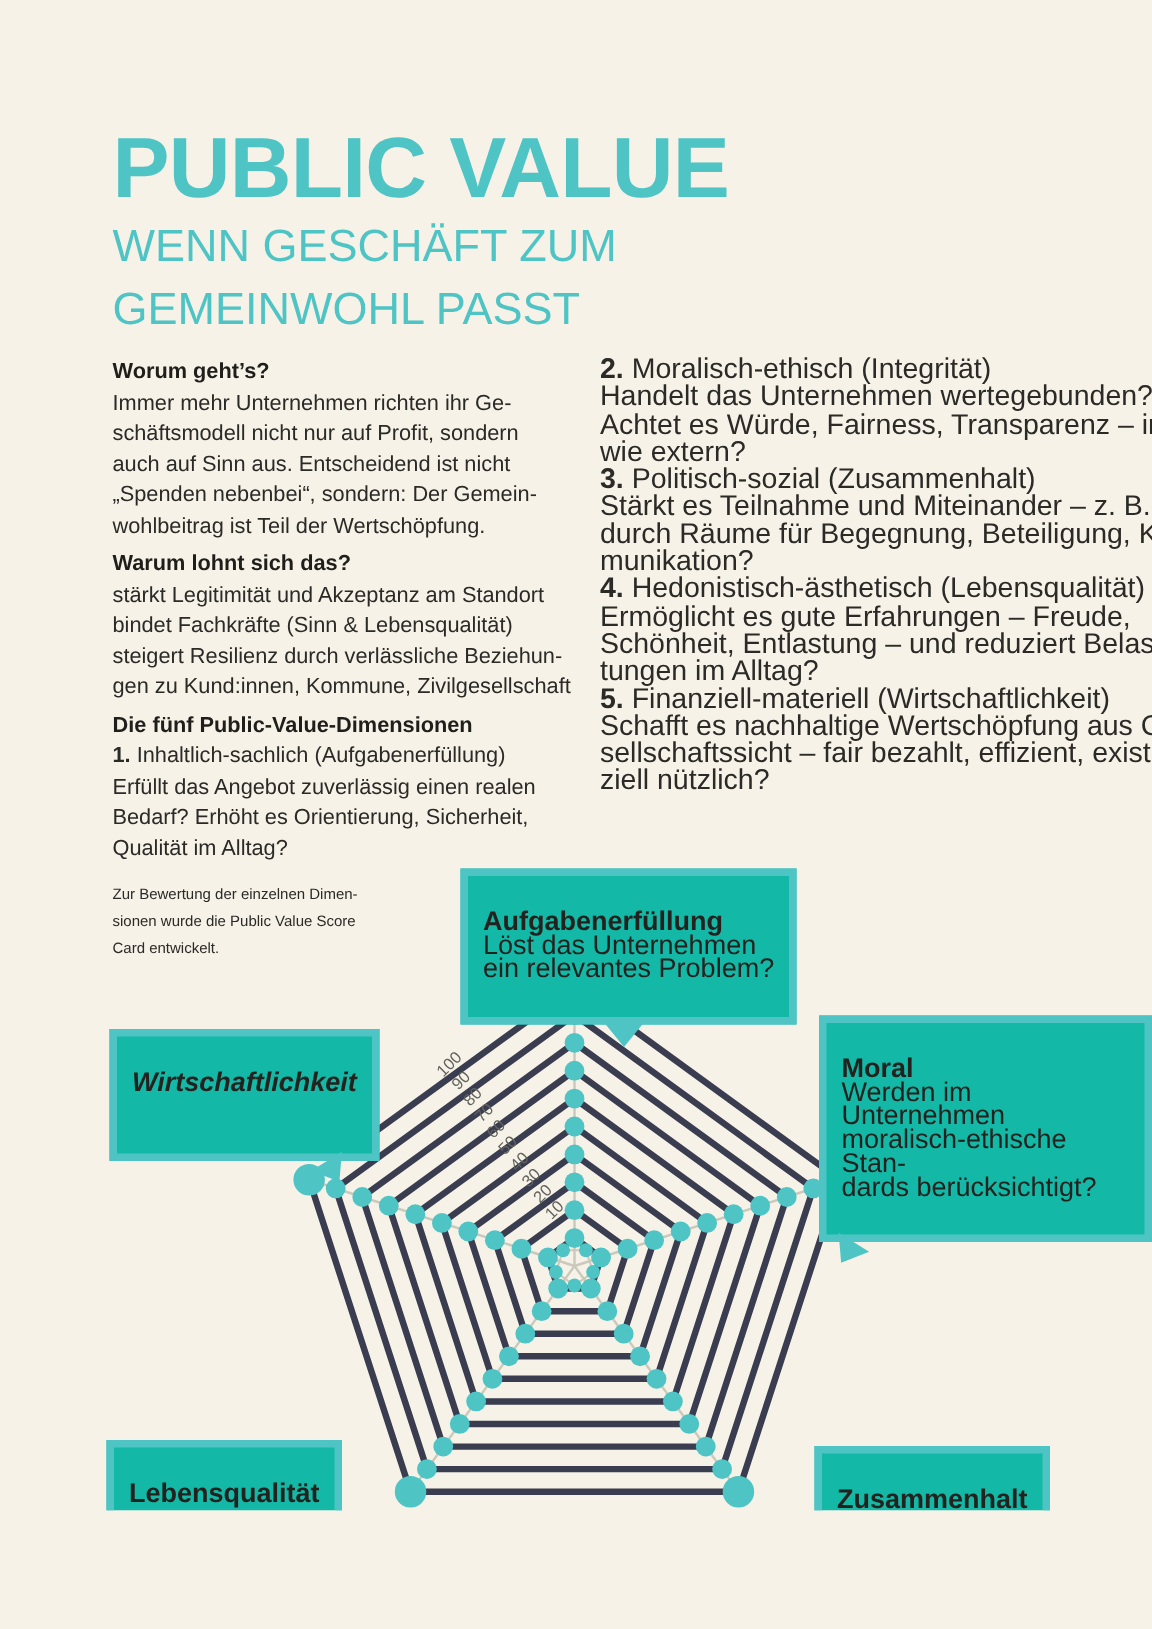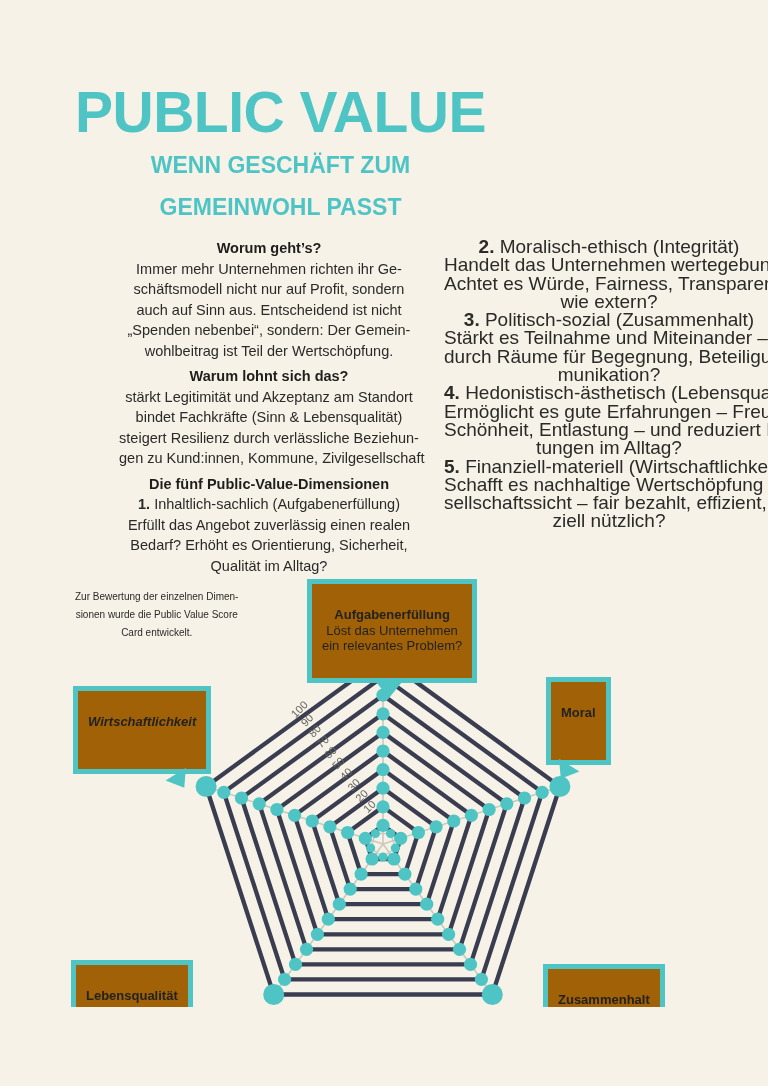--- a/index.html
+++ b/index.html
@@ -1,36 +1,36 @@
 <!DOCTYPE html>
 <html lang="de"><head>
 <meta charset="utf-8">
 <style>
   html,body{margin:0;padding:0;background:#f6f2e8;}
   .page{position:relative;width:768px;height:1007px;background:#f6f2e8;overflow:hidden;
-        font-family:"Liberation Sans",sans-serif;color:#2b2a27;text-align:center;}
+        font-family:"Liberation Sans",sans-serif;color:#2b2a27;}
   
   .masthead{position:absolute;left:75px;top:84px;z-index:2;}
   .masthead h1{margin:0;font-size:57px;line-height:1;font-weight:bold;color:#4ec4c5;letter-spacing:-0.5px;}
-  .masthead h2{margin:3px 0 12px 0;font-size:23px;line-height:42px;font-weight:bold;color:#4ec4c5;white-space:pre-line;}
+  .masthead h2{margin:3px 0 12px 0;font-size:30px;line-height:42px;font-weight:normal;color:#4ec4c5;white-space:pre-line;}
   
   .columns{position:absolute;left:75px;top:238px;display:flex;z-index:2;}
   .col{white-space:pre;}
-  .col-left{width:300px;margin-right:25px;font-size:14.5px;line-height:20.5px;margin-left:44px;}
+  .col-left{width:300px;margin-right:25px;font-size:14.5px;line-height:20.5px;}
   .col-right{width:330px;font-size:19px;line-height:18.3px;}
   .col h3{margin:0;font-size:14.5px;font-weight:bold;color:#1f1e1b;line-height:inherit;}
   .col p{margin:0 0 5px 0;}
   
   .caption{position:absolute;left:75px;top:588px;margin:0;font-size:10px;line-height:17.8px;
            white-space:pre-line;z-index:2;}
   
   #radar{position:absolute;left:0;top:0;z-index:1;font-family:"Liberation Sans",sans-serif;}
   
-  .callout{position:absolute;z-index:3;background:#a16207;border:5px solid #4ec4c5;
-           padding:7px 10px 8px 10px;font-size:13px;line-height:15.8px;color:#23221f;
+  .callout{position:absolute;z-index:3;background:#14b8a6;border:5px solid #4ec4c5;
+           padding:7px 10px 8px 10px;font-size:18px;line-height:15.8px;color:#23221f;
            white-space:pre-line;}
   .co-title{display:block;font-weight:bold;}
   .ptr{position:absolute;width:0;height:0;}
   .ptr-down{border-left:13px solid transparent;border-right:13px solid transparent;
             border-top:16px solid #4ec4c5;bottom:-20px;left:calc(50% - 16px);}
   .ptr-diag-bl{border-left:12px solid transparent;border-right:12px solid transparent;
             border-top:16px solid #4ec4c5;bottom:-20px;left:2px;transform:rotate(32deg);}
   .ptr-diag-br{border-left:12px solid transparent;border-right:12px solid transparent;
             border-top:16px solid #4ec4c5;bottom:-20px;right:14px;transform:rotate(-32deg);}
   .ptr-right{border-top:12px solid transparent;border-bottom:12px solid transparent;
@@ -158,21 +158,23 @@
       </g>
     </svg>
 
   <div class="callout co-top">
     <b class="co-title">Aufgabenerfüllung</b><span class="co-body">Löst das Unternehmen
 ein relevantes Problem?</span>
     <span class="ptr ptr-down"></span>
   </div>
 
   <div class="callout co-moral">
-    <b class="co-title">Moral</b>
+    <b class="co-title">Moral</b><span class="co-body">Werden im Unternehmen
+moralisch-ethische Stan-
+dards berücksichtigt?</span>
     <span class="ptr ptr-diag-bl"></span>
   </div>
 
   <div class="callout co-wirt">
     <b class="co-title">Wirtschaftlichkeit</b>
     <span class="ptr ptr-diag-br"></span>
   </div>
 
   <div class="callout co-leben">
     <b class="co-title">Lebensqualität</b>

